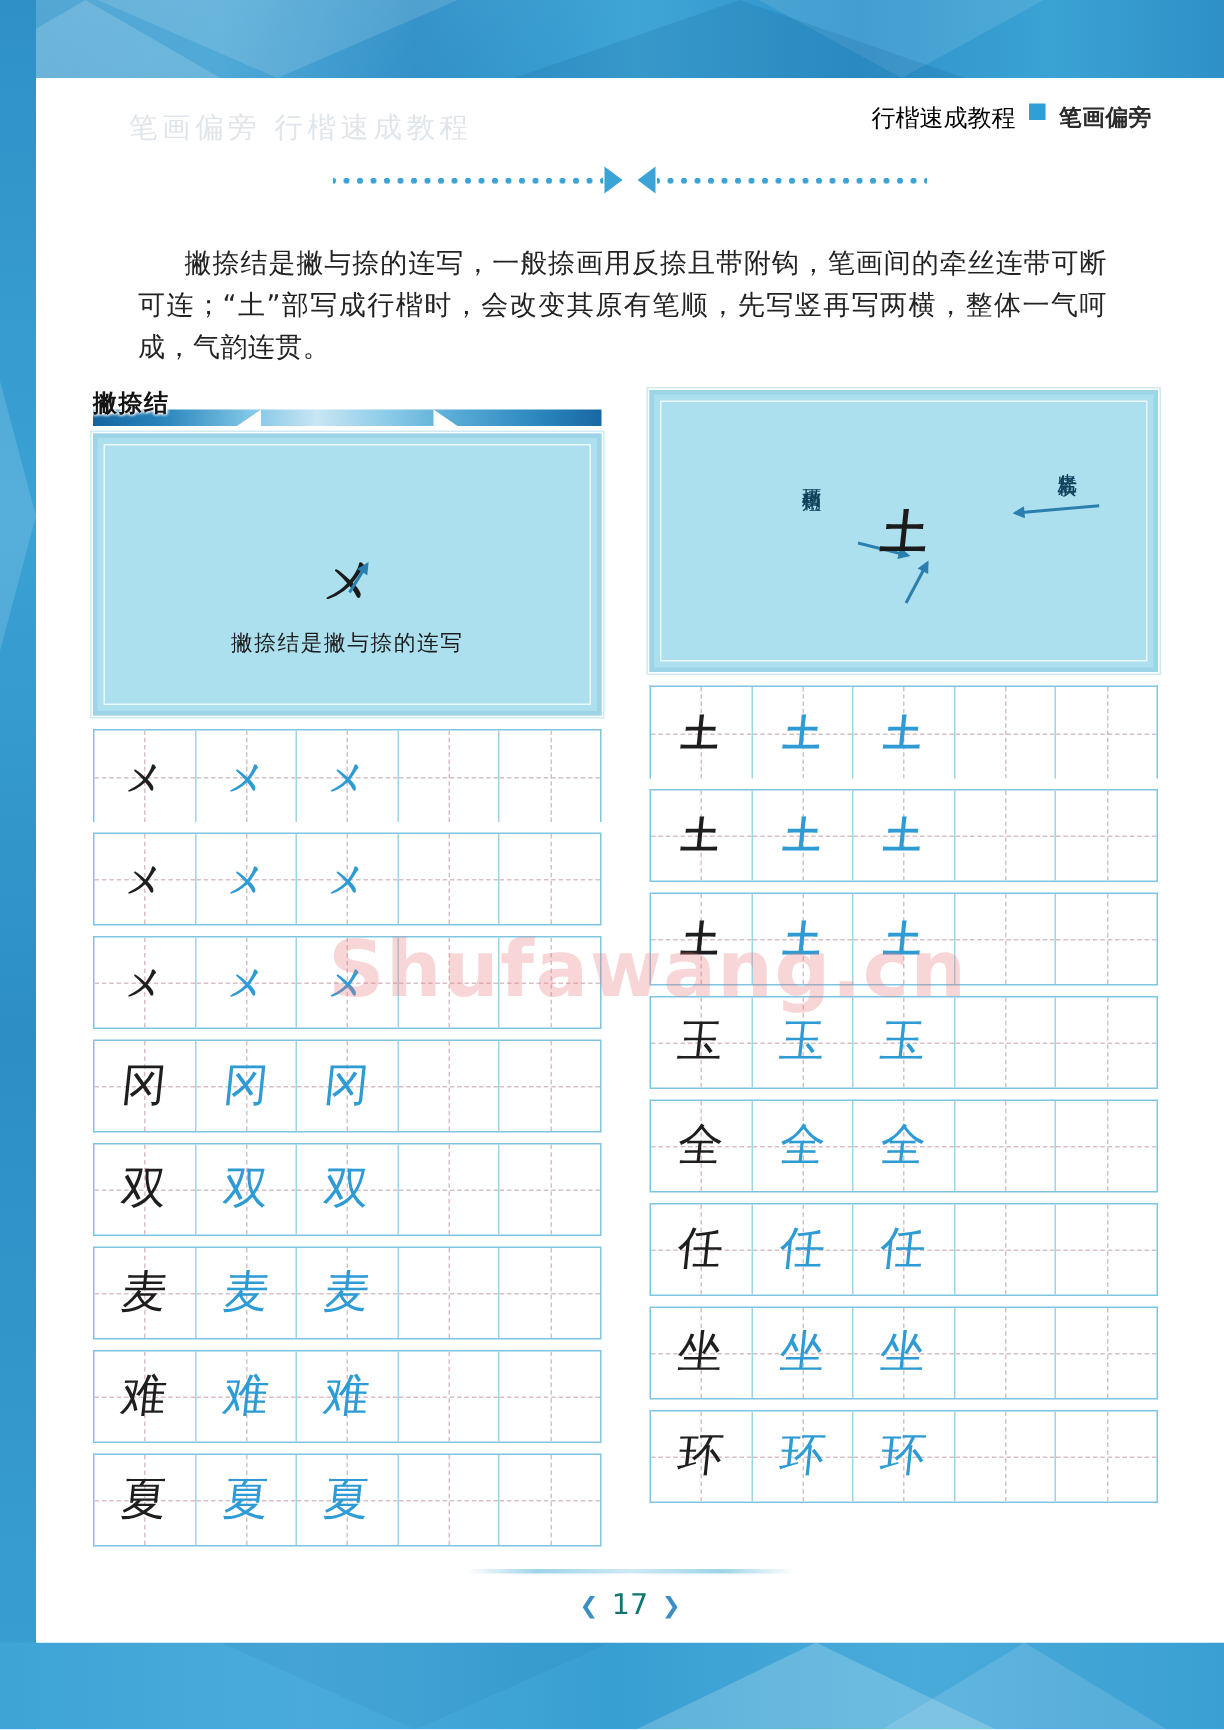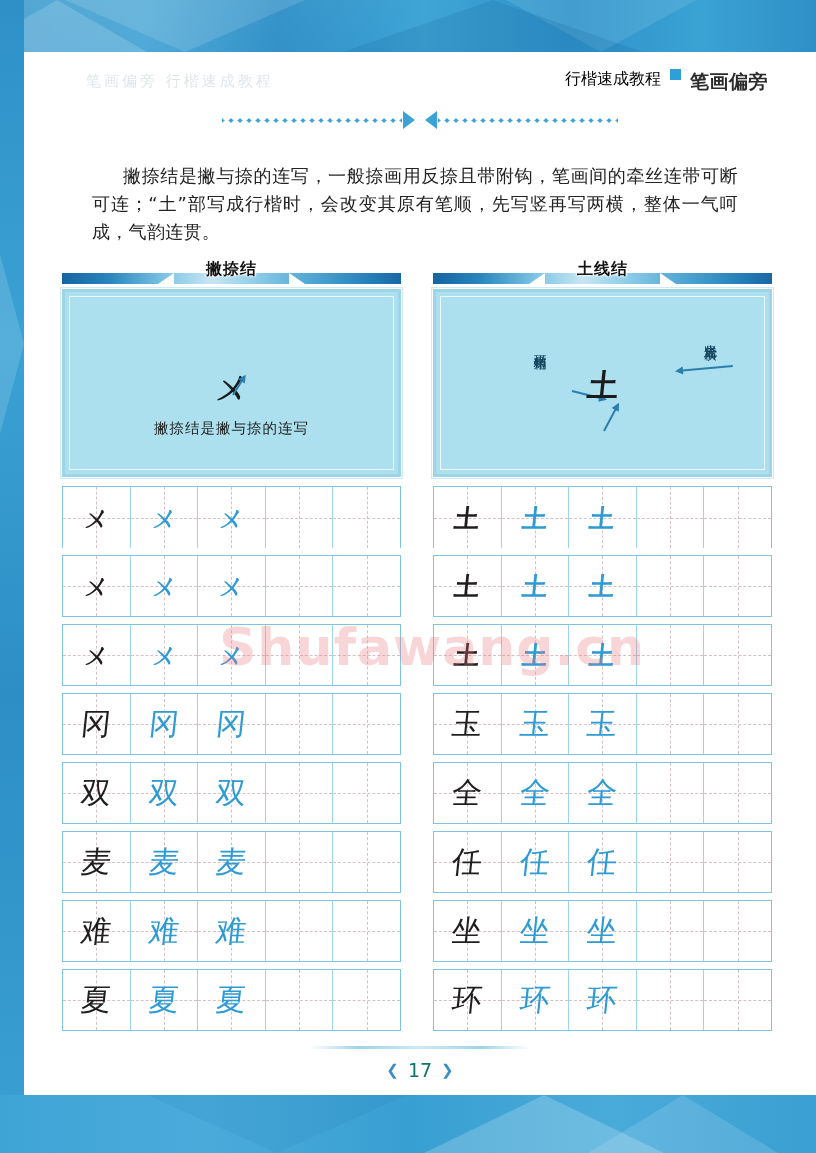--- a/index.html
+++ b/index.html
@@ -129,31 +129,31 @@
     align-items: flex-start;
     gap: 9px;
     white-space: nowrap;
   }
   .runhead-marker {
     display: inline-block;
     width: 11px; height: 11px;
     background: #2f9fd8;
   }
   .runhead-sub {
-    font-size: 19px;
+    font-size: 15px;
     font-weight: bold;
     color: #2b2b2b;
     letter-spacing: .5px;
   }
 
   
   .ghost {
     position: absolute;
     top: 20px; left: 62px;
-    font-size: 15px;
+    font-size: 19px;
     color: rgba(150,170,185,0.30);
     letter-spacing: 3px;
     user-select: none;
   }
 
   
   .title-row {
     position: absolute;
     top: 58px; left: 0;
     width: 792px;
@@ -252,21 +252,20 @@
   }
   .banner-notch-r {
     right: 96px;
     border-right: 16px solid transparent;
     border-left: 0 solid transparent;
   }
   .panel-title {
     position: absolute;
     left: 0; top: -1px;
     width: 100%;
-    text-align: center;
     font-family: "DejaVu Sans", "Liberation Sans", sans-serif;
     font-size: 16px;
     font-weight: bold;
     color: #141414;
     letter-spacing: 1px;
     z-index: 2;
     text-shadow: 0 0 2px #fff, 0 0 3px #fff, 1px 0 2px #fff, -1px 0 2px #fff;
   }
 
   
@@ -614,26 +613,20 @@
             <div class="cell">
                 <span class="glyph trace">夏</span>
               </div>
             <div class="cell"></div>
             <div class="cell"></div>
           </div>
         </div>
       </div>
 
       <div class="col">
-        <div class="panel-head">
-          <div class="banner-bar"></div>
-          <div class="banner-notch-l"></div>
-          <div class="banner-notch-r"></div>
-          <div class="panel-title">土线结</div>
-        </div>
 
         <div class="demo-box">
           <div class="demo-inner"></div>
           <span class="anno vert anno-r">先竖后横</span>
           <span class="anno vert anno-l">横画稍短</span>
           <span class="anno-arrow arr-1"></span>
           <span class="anno-arrow arr-2"></span>
           <span class="anno-arrow arr-3"></span>
           <span class="demo-glyph right-main">土</span>
         </div>

